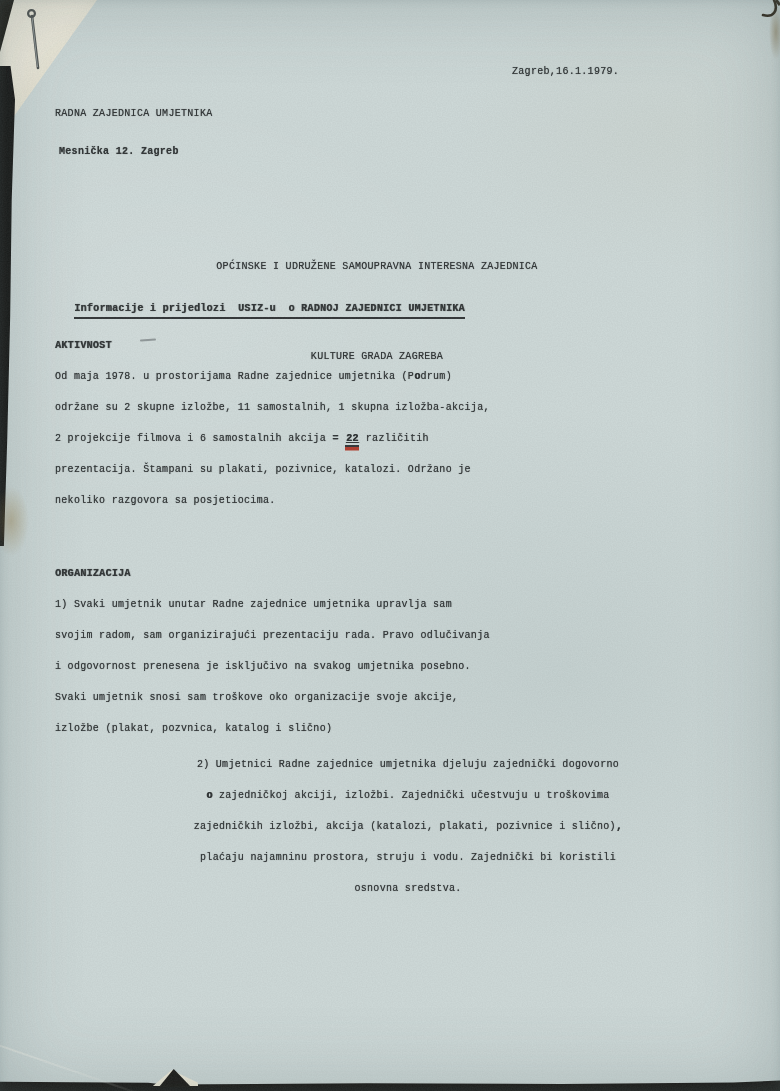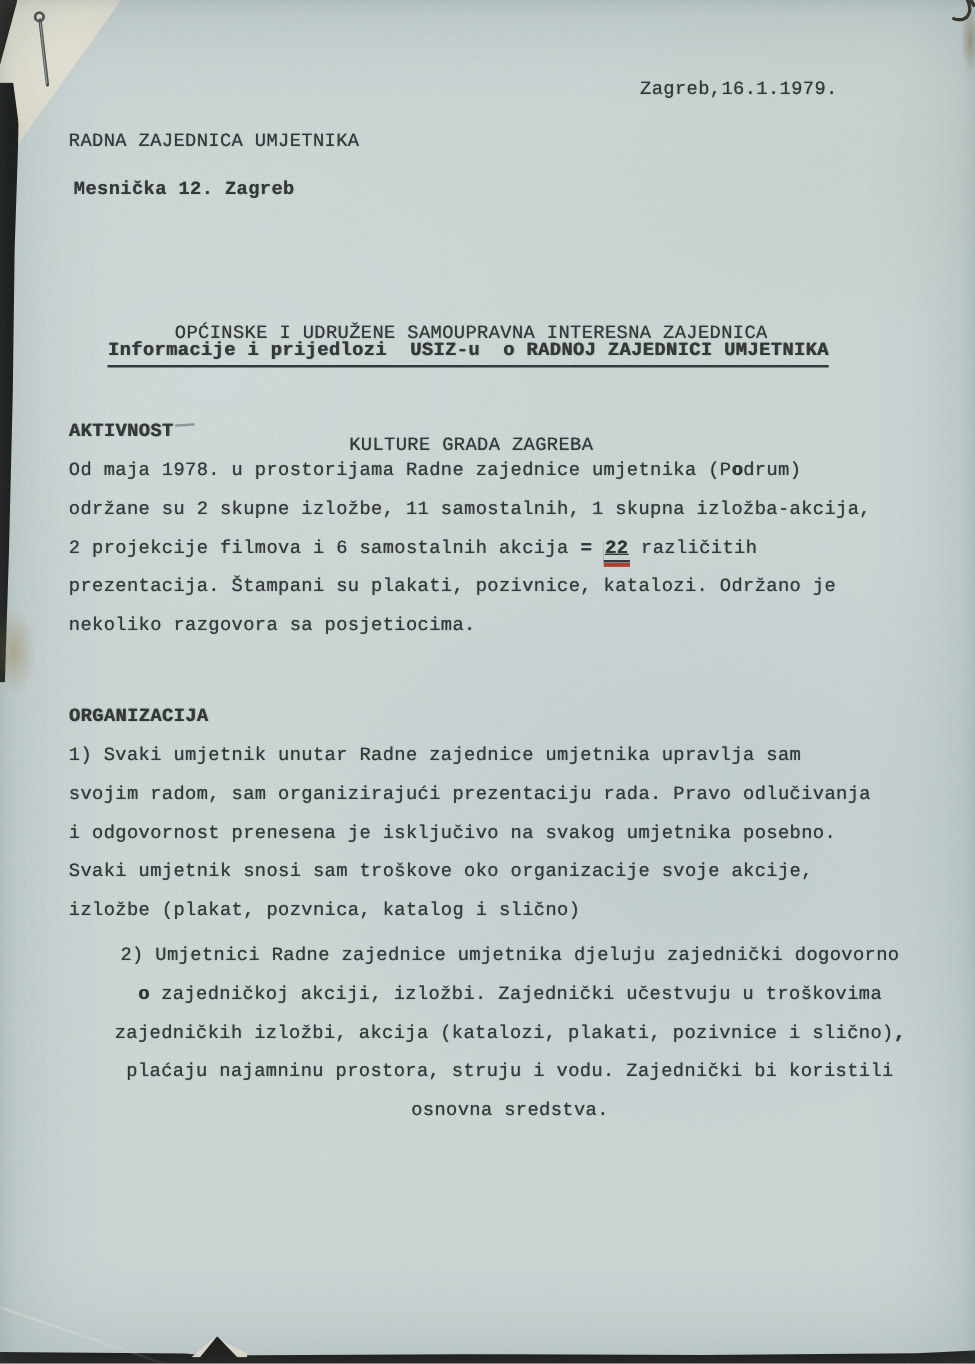--- a/index.html
+++ b/index.html
@@ -11,32 +11,32 @@
     overflow: hidden;
     background:
       radial-gradient(ellipse 420px 300px at 22% 28%, rgba(255,255,255,0.10), rgba(255,255,255,0) 70%),
       radial-gradient(ellipse 500px 380px at 72% 62%, rgba(116,138,138,0.10), rgba(116,138,138,0) 70%),
       radial-gradient(ellipse 300px 200px at 85% 12%, rgba(170,160,130,0.08), rgba(170,160,130,0) 70%),
       var(--paper, #cfdad9);
     font-family: "Liberation Mono", "DejaVu Sans Mono", monospace;
   }
   .typed {
     position: absolute;
-    font-size: 15px;
+    font-size: 10px;
     letter-spacing: 0.3px;
     color: var(--ink, #2e3233);
     white-space: pre;
     text-shadow: 0 0 0.8px rgba(44,48,49,0.75);
     line-height: 22px;
   }
   #date-line   { top: 61px;  left: 512px; }
   #sender-name { top: 103px; left: 55px; }
   #sender-addr { top: 141px; left: 59px; font-weight: bold; text-align: center; }
   #recipient   { top: 192px; left: -13px; width: 780px; text-align: center; line-height: 30px; }
-  #subject-wrap { top: 248px; left: 49px; }
+  #subject-wrap { top: 276px; left: 49px; }
   #subject {
     font-weight: bold;
     border-bottom: 2.5px solid #303335;
     padding-bottom: 3px;
     text-shadow: 0.5px 0 0.8px rgba(40,44,45,0.85);
   }
   #doc-body { top: 330px; left: 55px; width: 706px; line-height: 31px; }
   #doc-body .block:nth-child(2) { margin-top: 42px; }
   #doc-body .block:nth-child(3) { margin-top: 5px; text-align: center; }
   .line { white-space: pre; }

